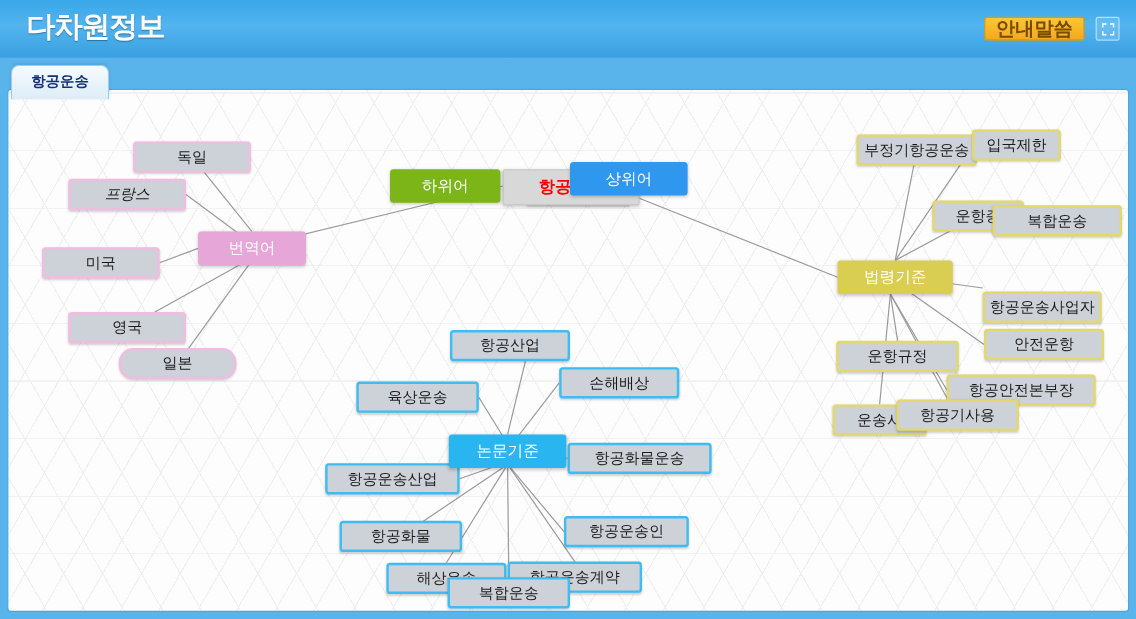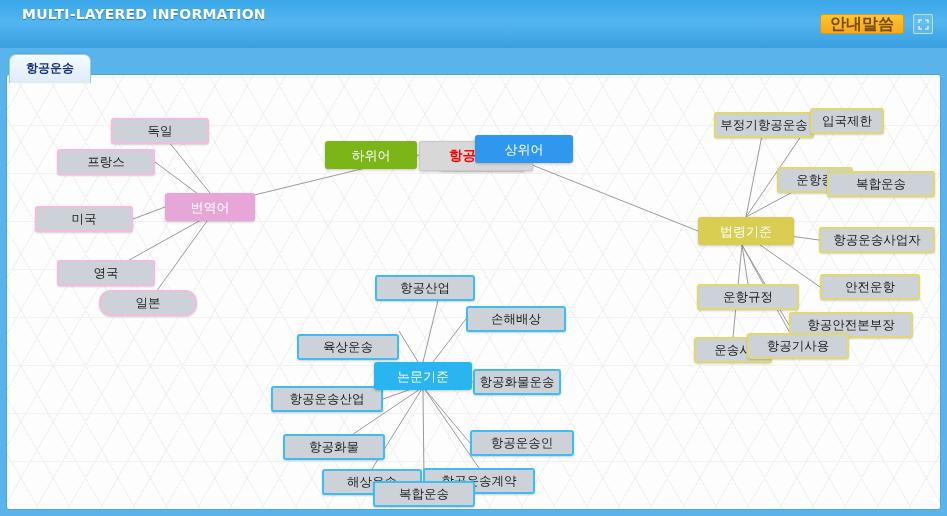--- a/index.html
+++ b/index.html
@@ -64,21 +64,21 @@
     padding:0 12px;border:1px solid #c9c9c9;box-shadow:0 1px 3px rgba(0,0,0,.2);
     border-radius:2px;cursor:pointer;}
 </style>
 </head>
 <body>
 
 <div id="app">
 
   <div id="header">
     <div id="brand">
-      <span id="brand-en">MULTI-LAYERED INFORMATION</span>
+      <span id="brand-ko">다차원정보</span>
     </div>
     <div id="header-actions">
       <div id="notice-btn">안내말씀</div>
       <div id="expand-btn">
         <svg width="11" height="11" viewBox="0 0 11 11" aria-hidden="true">
           <path d="M1 4 L1 1 L4 1 M7 1 L10 1 L10 4 M10 7 L10 10 L7 10 M4 10 L1 10 L1 7" fill="none" stroke="#ffffff" stroke-width="1.2"></path>
         </svg>
       </div>
     </div>
   </div>
@@ -112,40 +112,40 @@
         <line x1="416" y1="310" x2="376" y2="324" stroke="#9a9a9a" stroke-width="1"></line>
         <line x1="416" y1="312" x2="327" y2="372" stroke="#9a9a9a" stroke-width="1"></line>
         <line x1="416" y1="312" x2="463" y2="368" stroke="#9a9a9a" stroke-width="1"></line>
         <line x1="416" y1="312" x2="365" y2="394" stroke="#9a9a9a" stroke-width="1"></line>
         <line x1="416" y1="312" x2="472" y2="393" stroke="#9a9a9a" stroke-width="1"></line>
         <line x1="416" y1="315" x2="417" y2="406" stroke="#9a9a9a" stroke-width="1"></line>
       </svg>
     <div id="nodes">
         <div class="node leaf plain" style="left: 432px; top: 70px; width: 86px; z-index: 4;"></div>
         <div class="node leaf pink" style="left: 104px; top: 43px; width: 98px; z-index: 5;">독일</div>
-        <div class="node leaf pink" style="left: 50px; top: 74px; width: 98px; z-index: 5;">프랑스</div>
+        <div class="node leaf pink" style="left: 50px; top: 74px; width: 98px; z-index: 5; font-style: italic;">프랑스</div>
         <div class="node leaf pink" style="left: 28px; top: 131px; width: 98px; z-index: 5;">미국</div>
         <div class="node leaf pink" style="left: 50px; top: 185px; width: 98px; z-index: 5;">영국</div>
         <div class="node leaf pink" style="left: 92px; top: 215px; width: 98px; z-index: 5; border-radius: 12px;">일본</div>
         <div class="node hub pink" style="left: 158px; top: 118px; width: 90px; z-index: 10;">번역어</div>
         <div class="node leaf yellow" style="left: 707px; top: 37px; width: 100px; z-index: 5;">부정기항공운송</div>
         <div class="node leaf yellow" style="left: 803px; top: 33px; width: 74px; z-index: 5;">입국제한</div>
         <div class="node leaf yellow" style="left: 770px; top: 92px; width: 76px; z-index: 5;">운항증</div>
         <div class="node leaf yellow" style="left: 820px; top: 96px; width: 108px; z-index: 5;">복합운송</div>
-        <div class="node leaf yellow" style="left: 812px; top: 152px; width: 116px; z-index: 5;">항공운송사업자</div>
+        <div class="node leaf yellow" style="left: 812px; top: 168px; width: 99px; z-index: 5;">항공운송사업자</div>
         <div class="node leaf yellow" style="left: 813px; top: 199px; width: 100px; z-index: 5;">안전운항</div>
         <div class="node leaf yellow" style="left: 690px; top: 209px; width: 102px; z-index: 5;">운항규정</div>
         <div class="node leaf yellow" style="left: 782px; top: 237px; width: 124px; z-index: 5;">항공안전본부장</div>
         <div class="node leaf yellow" style="left: 687px; top: 262px; width: 78px; z-index: 5;">운송사</div>
         <div class="node leaf yellow" style="left: 740px; top: 258px; width: 102px; z-index: 5;">항공기사용</div>
         <div class="node hub yellow" style="left: 691px; top: 142px; width: 96px; z-index: 10;">법령기준</div>
         <div class="node leaf cyan" style="left: 368px; top: 200px; width: 100px; z-index: 5;">항공산업</div>
         <div class="node leaf cyan" style="left: 459px; top: 231px; width: 100px; z-index: 5;">손해배상</div>
-        <div class="node leaf cyan" style="left: 290px; top: 243px; width: 102px; z-index: 5; margin-top: 16px;">육상운송</div>
-        <div class="node leaf cyan" style="left: 466px; top: 294px; width: 88px; z-index: 5; text-align: right;">항공화물운송</div>
+        <div class="node leaf cyan" style="left: 290px; top: 243px; width: 102px; z-index: 5;">육상운송</div>
+        <div class="node leaf cyan" style="left: 466px; top: 294px; width: 120px; z-index: 5; text-align: right;">항공화물운송</div>
         <div class="node leaf cyan" style="left: 264px; top: 311px; width: 112px; z-index: 5;">항공운송산업</div>
         <div class="node leaf cyan" style="left: 276px; top: 359px; width: 102px; z-index: 5;">항공화물</div>
         <div class="node leaf cyan" style="left: 463px; top: 355px; width: 104px; z-index: 5;">항공운송인</div>
         <div class="node leaf cyan" style="left: 315px; top: 394px; width: 100px; z-index: 5;">해상운송</div>
         <div class="node leaf cyan" style="left: 416px; top: 393px; width: 112px; z-index: 5;">항공운송계약</div>
         <div class="node leaf cyan" style="left: 366px; top: 406px; width: 102px; z-index: 5;">복합운송</div>
         <div class="node hub cyan" style="left: 367px; top: 287px; width: 98px; z-index: 10;">논문기준</div>
         <div class="node hub green" style="left: 318px; top: 66px; width: 92px; z-index: 12;">하위어</div>
         <div class="node hub blue" style="left: 468px; top: 60px; width: 98px; z-index: 12;">상위어</div>
         <div class="center-node" style="left: 412px; top: 66px; width: 88px; z-index: 11;">항공운송</div>

